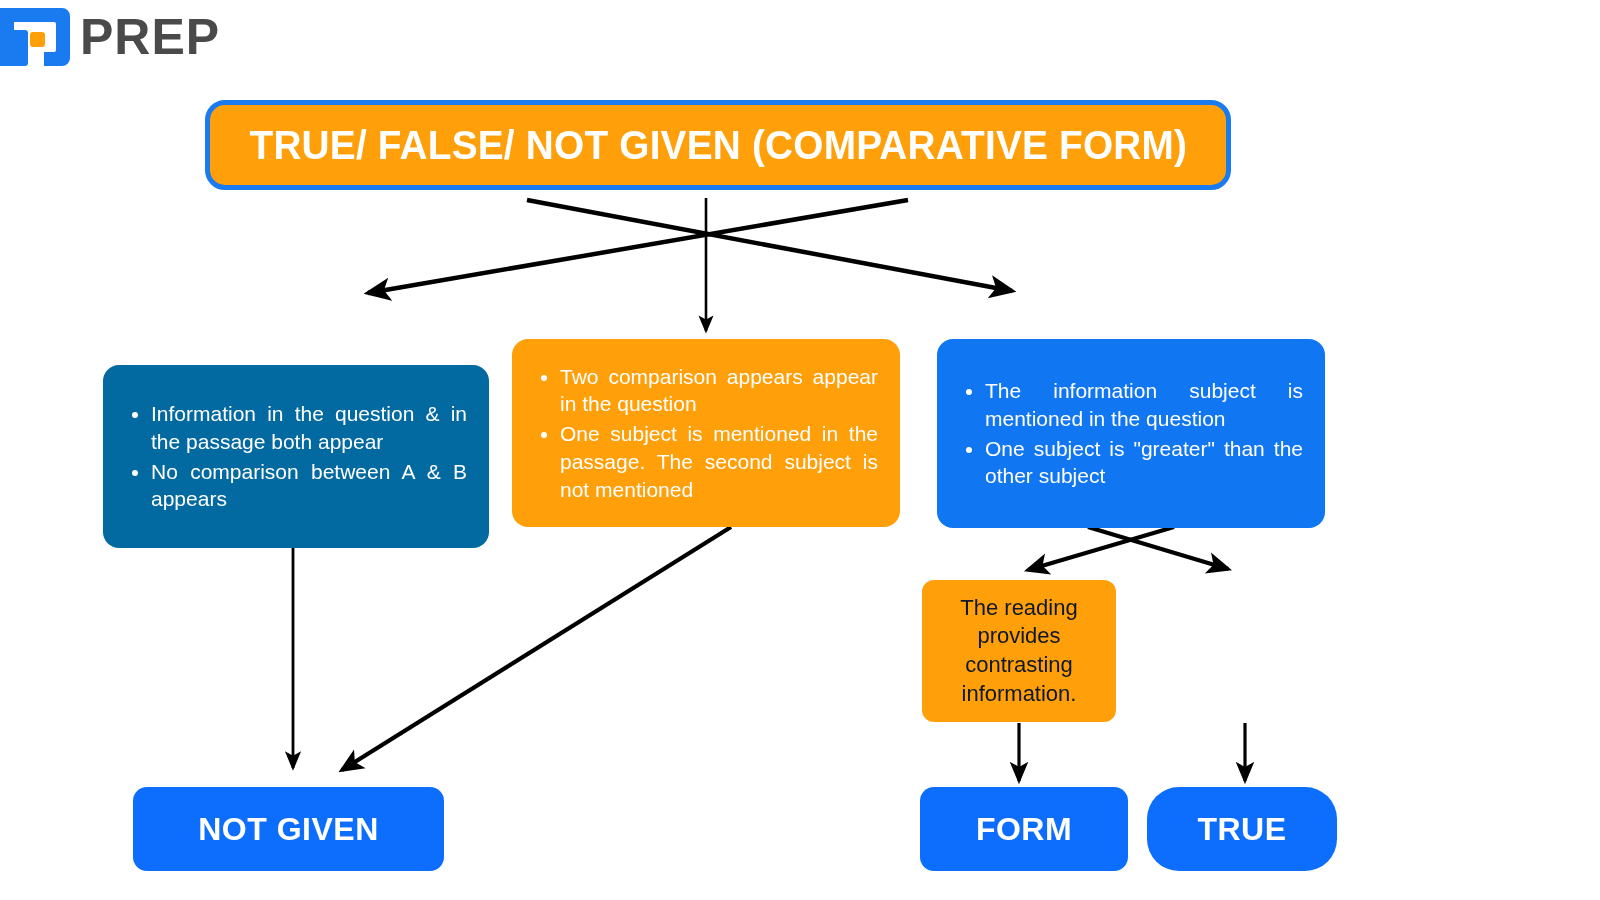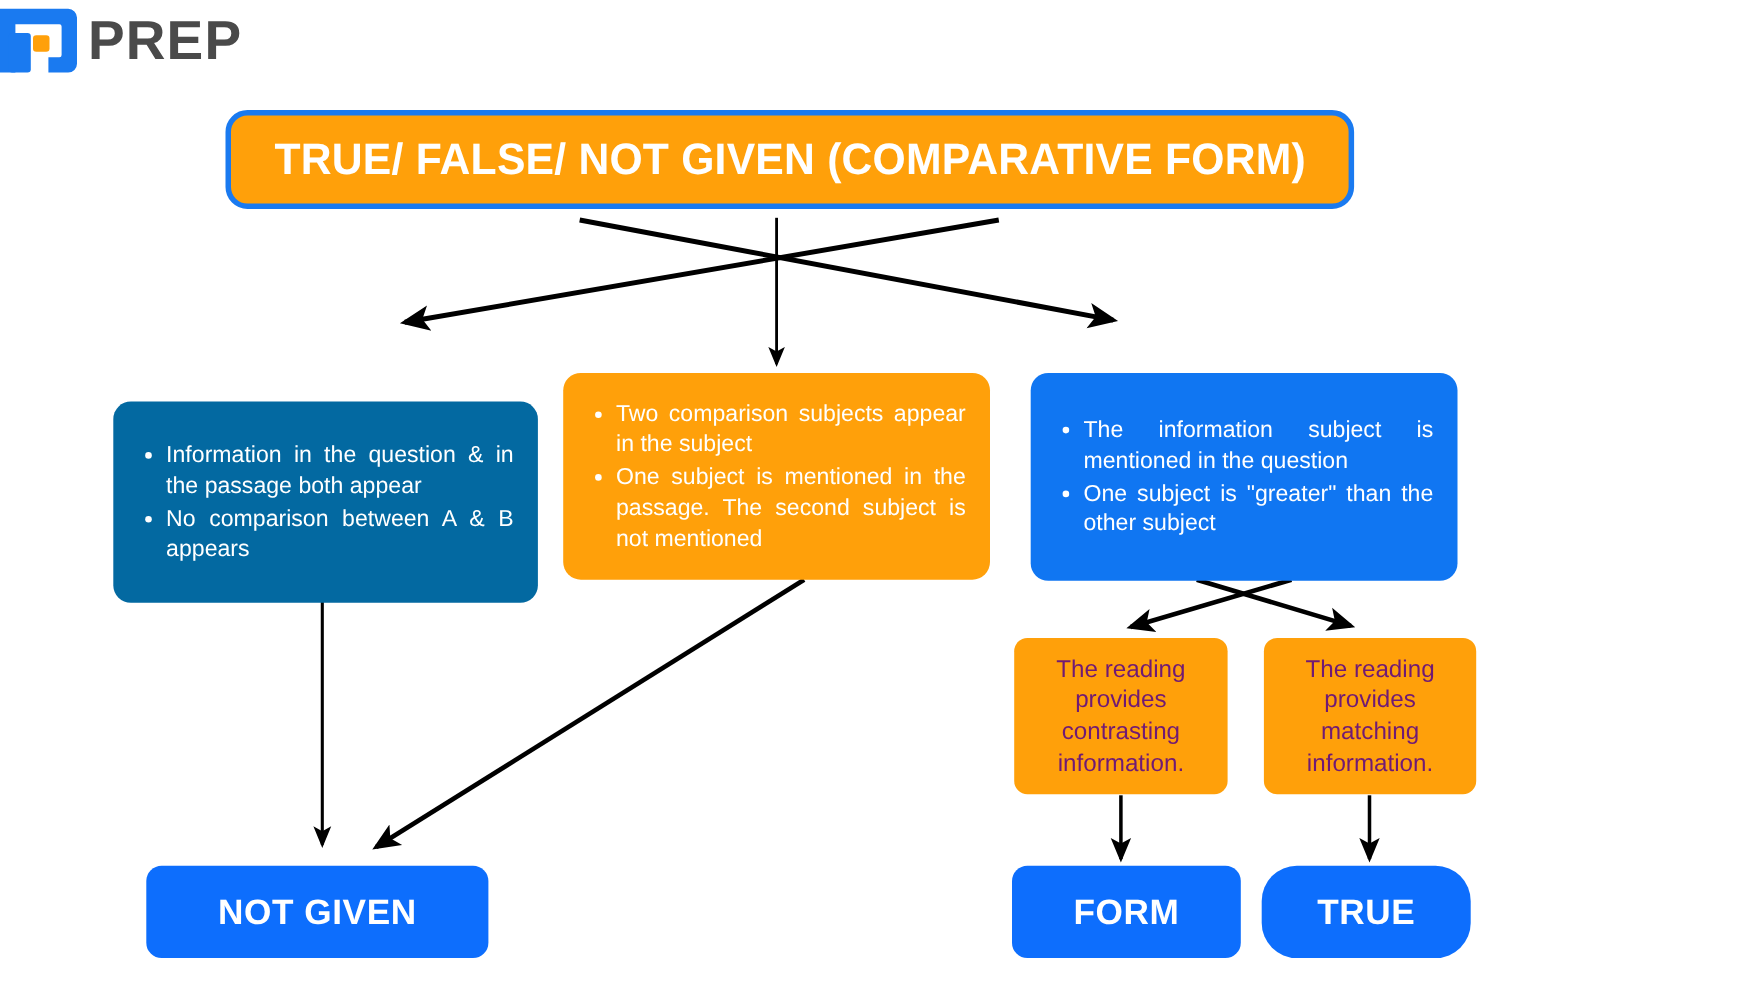--- a/index.html
+++ b/index.html
@@ -122,21 +122,21 @@
     border-radius: 12px;
     background: #FFA00A;
     align-items: center;
     justify-content: center;
     text-align: center;
     padding: 8px 12px;
   }
   .reading-box .rb-text {
     font-size: 22px;
     line-height: 1.3;
-    color: #701a75;
+    color: #0f172a;
   }
   #box-contrasting {
     left: 922px;
     top: 580px;
     width: 194px;
     height: 142px;
   }
   #box-matching {
     left: 1149px;
     top: 580px;
@@ -235,38 +235,35 @@
 
   <div class="node crit-box" id="box-notgiven-crit">
     <ul>
       <li>Information in the question &amp; in the passage both appear</li>
       <li class="last">No comparison between A &amp; B appears</li>
     </ul>
   </div>
 
   <div class="node crit-box" id="box-middle-crit">
     <ul>
-      <li>Two comparison subjects appear in the subject</li>
+      <li>Two comparison appears appear in the question</li>
       <li class="last">One subject is mentioned in the passage. The second subject is not mentioned</li>
     </ul>
   </div>
 
   <div class="node crit-box" id="box-right-crit">
     <ul>
       <li>The information subject is mentioned in the question</li>
       <li class="last">One subject is "greater" than the other subject</li>
     </ul>
   </div>
 
   <div class="node reading-box" id="box-contrasting">
     <div class="rb-text">The reading provides contrasting information.</div>
   </div>
-  <div class="node reading-box" id="box-matching">
-    <div class="rb-text">The reading provides matching information.</div>
-  </div>
 
   <div class="node result-box" id="box-result-notgiven">
     <div class="res-text">NOT GIVEN</div>
   </div>
   <div class="node result-box" id="box-result-false">
     <div class="res-text">FORM</div>
   </div>
   <div class="node result-box" id="box-result-true">
     <div class="res-text">TRUE</div>
   </div>

